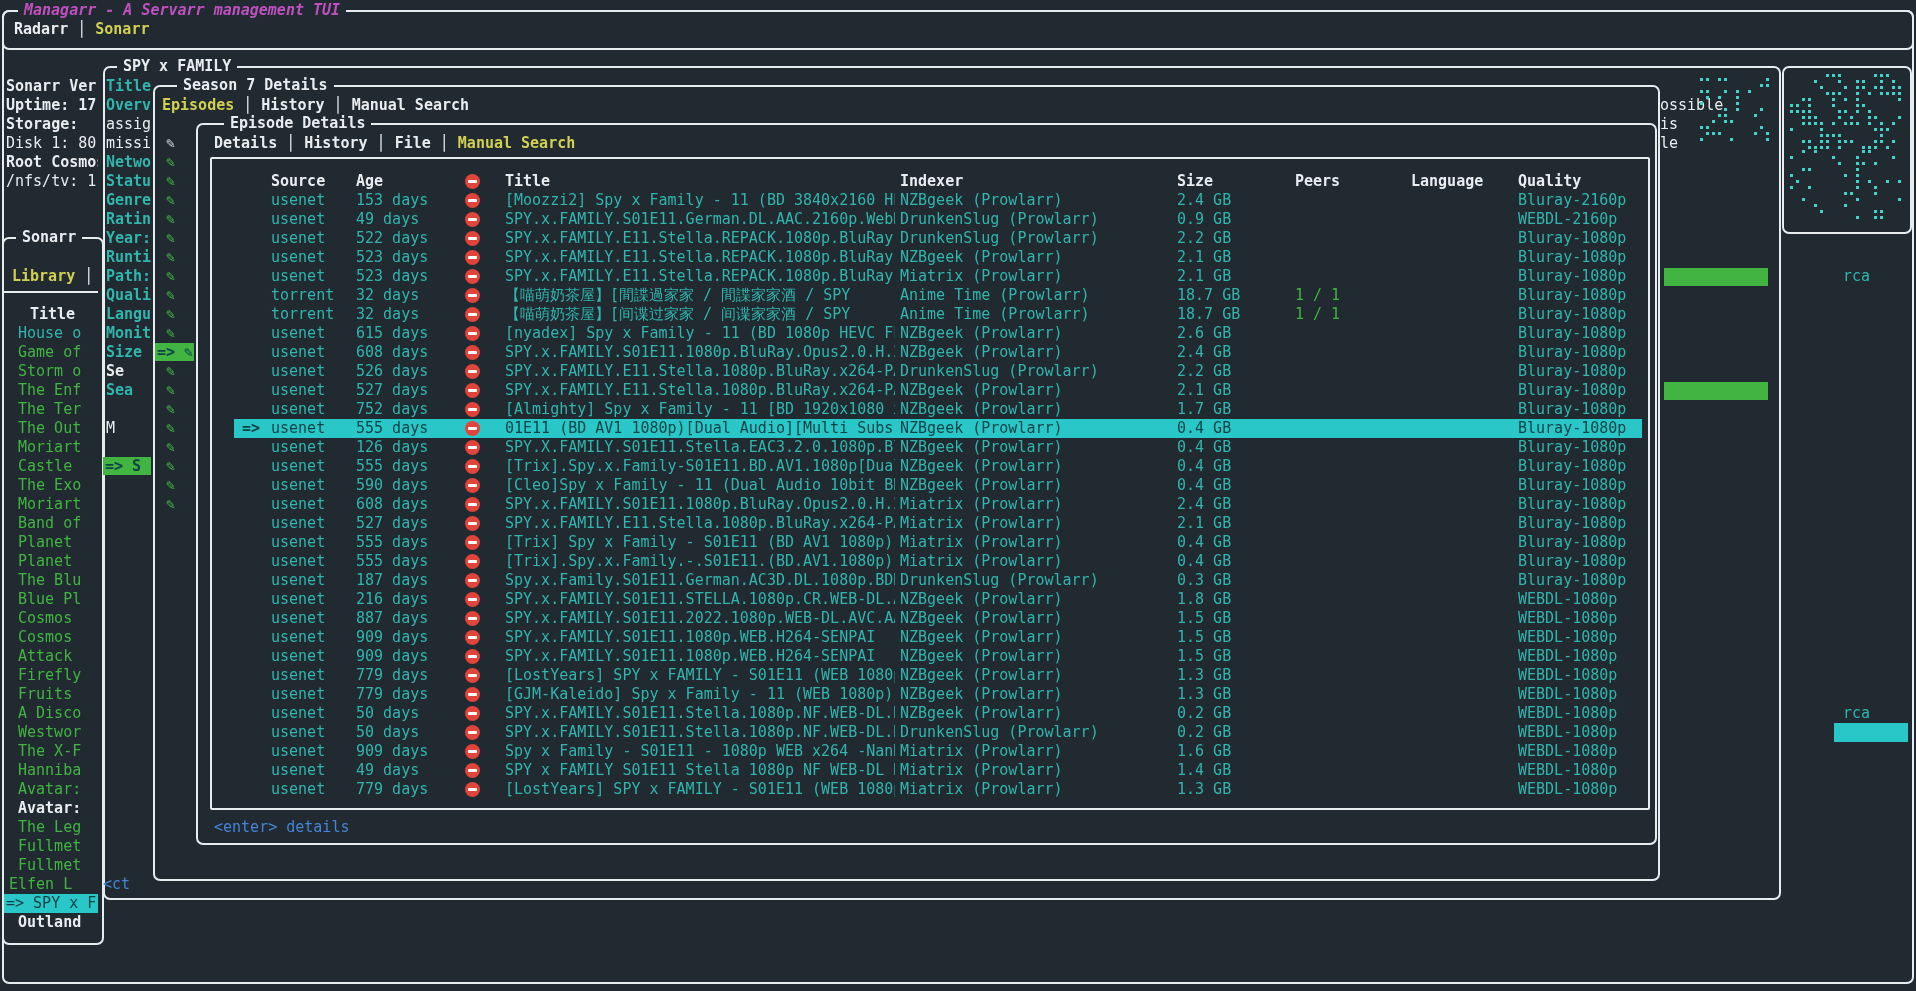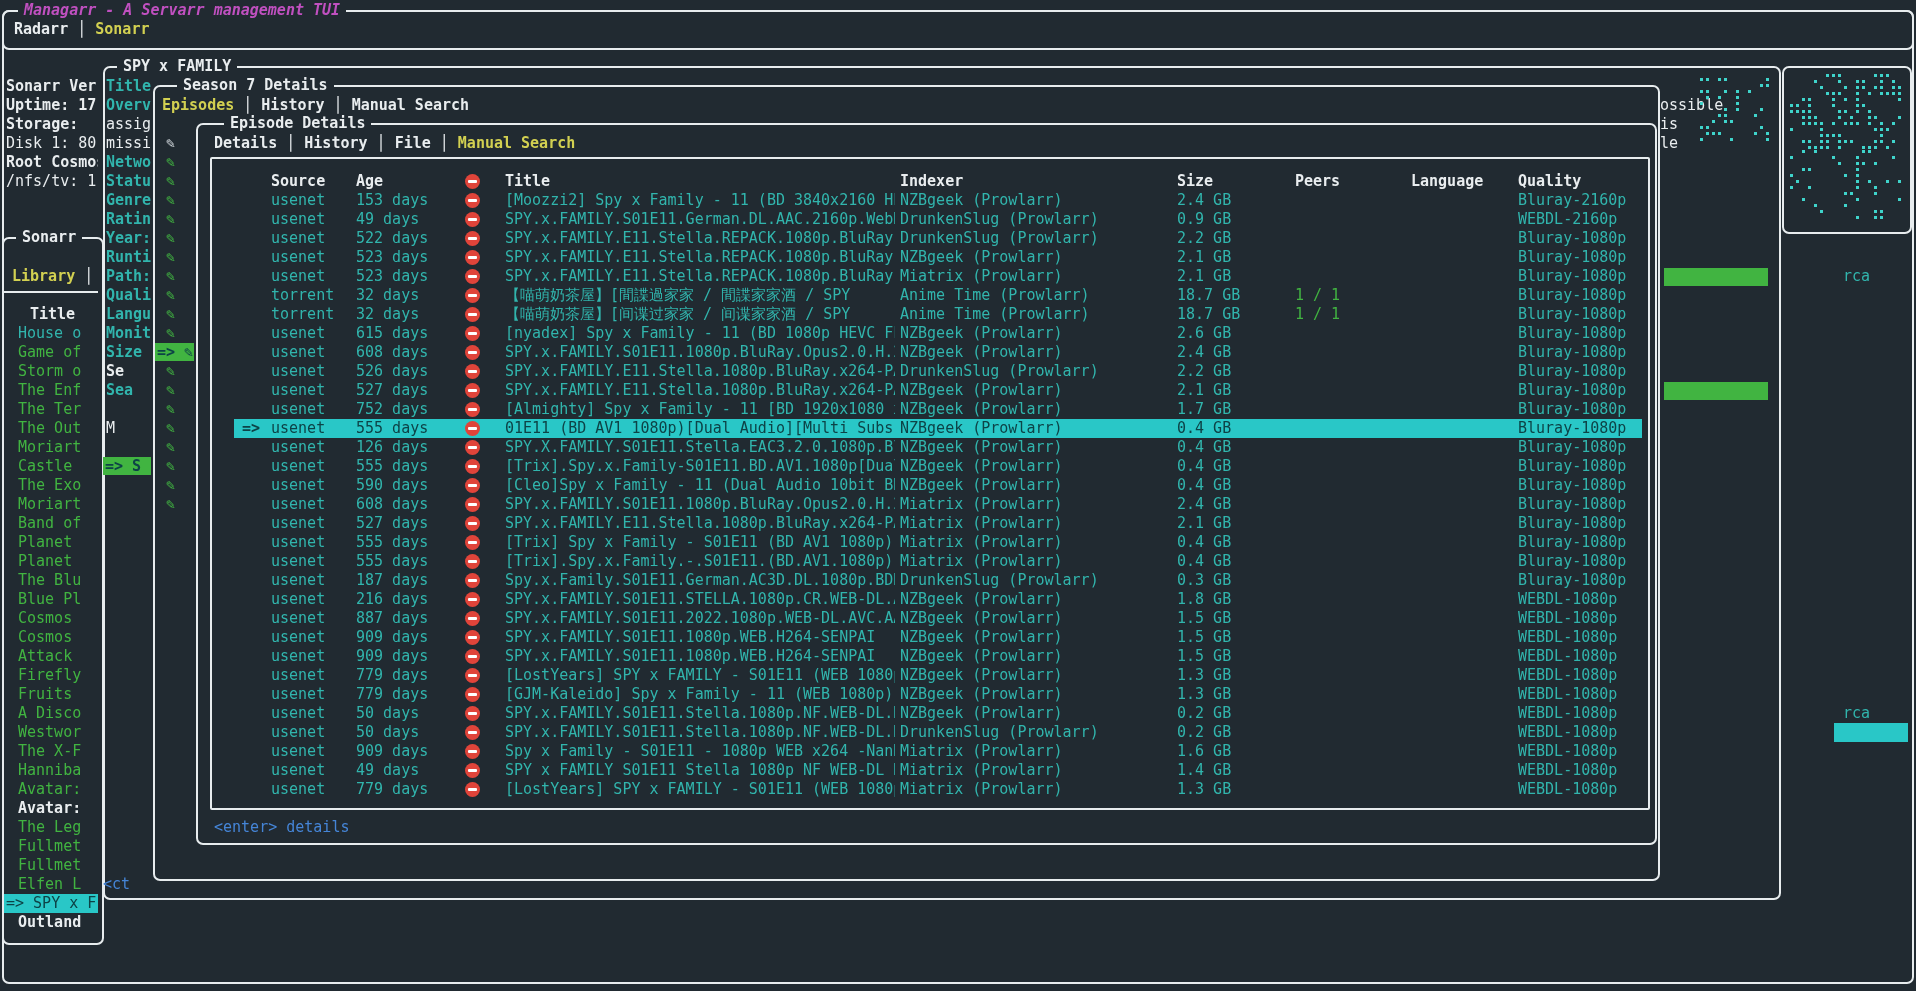--- a/index.html
+++ b/index.html
@@ -71,21 +71,21 @@
       <div class="line gr" style="left:18px;top:684.5px;width:80px;overflow:hidden">Fruits</div>
       <div class="line gr" style="left:18px;top:703.5px;width:80px;overflow:hidden">A Disco</div>
       <div class="line gr" style="left:18px;top:722.5px;width:80px;overflow:hidden">Westwor</div>
       <div class="line gr" style="left:18px;top:741.5px;width:80px;overflow:hidden">The X-F</div>
       <div class="line gr" style="left:18px;top:760.5px;width:80px;overflow:hidden">Hanniba</div>
       <div class="line gr" style="left:18px;top:779.5px;width:80px;overflow:hidden">Avatar:</div>
       <div class="line wh b" style="left:18px;top:798.5px;width:80px;overflow:hidden">Avatar:</div>
       <div class="line gr" style="left:18px;top:817.5px;width:80px;overflow:hidden">The Leg</div>
       <div class="line gr" style="left:18px;top:836.5px;width:80px;overflow:hidden">Fullmet</div>
       <div class="line gr" style="left:18px;top:855.5px;width:80px;overflow:hidden">Fullmet</div>
-      <div class="line gr" style="left:18px;top:874.5px;width:80px;overflow:hidden">Elfen L</div>
+      <div class="line gr" style="left:9px;top:874.5px;width:80px;overflow:hidden">Elfen L</div>
       <div class="selbar" style="left:4px;top:893.5px;width:94px"></div>
       <div class="line dk" style="left:6px;top:893.5px;width:92px;overflow:hidden">=&gt; SPY x F</div>
       <div class="line wh b" style="left:18px;top:912.5px;width:80px;overflow:hidden">Outland</div>
     </div>
 
   <div class="box" style="left:103px;top:66px;width:1674px;height:830px">
     <span class="btitle">SPY x FAMILY</span>
   </div>
   <div id="spy-fields">
       <div class="line tl b" style="left:106px;top:76.5px;width:46px;overflow:hidden">Title</div>

